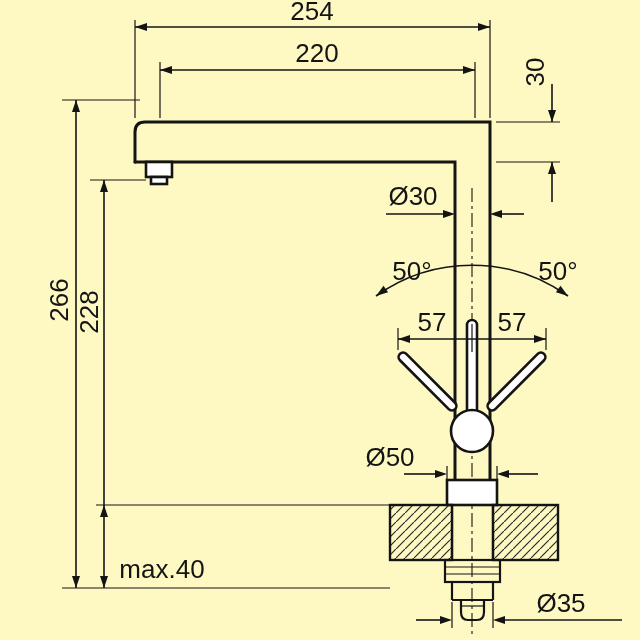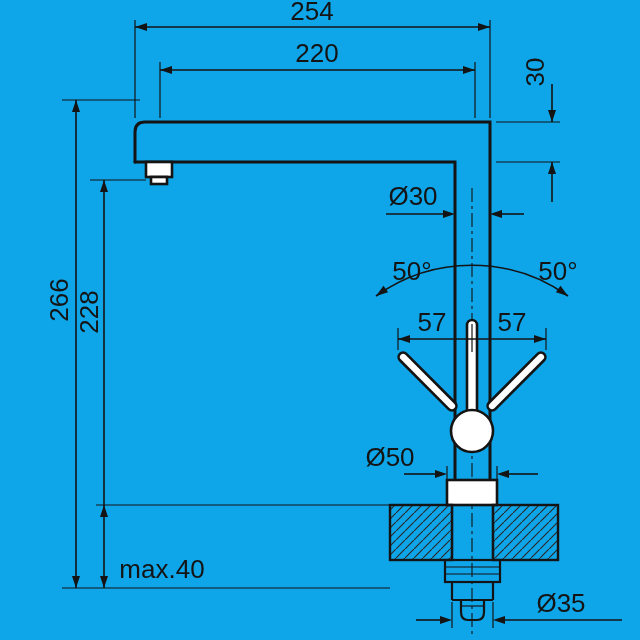--- a/index.html
+++ b/index.html
@@ -1,16 +1,16 @@
 <!DOCTYPE html>
 <html><head>
 <meta charset="utf-8">
 <style>
   html,body{margin:0;padding:0;background:#ffffff;}
-  .stage{width:640px;height:640px;background:#0ea5e9;position:relative;overflow:hidden;
+  .stage{width:640px;height:640px;background:#fef9c3;position:relative;overflow:hidden;
          font-family:"Liberation Sans", sans-serif;}
   svg{display:block;}
   .obj{stroke:#141414;stroke-width:3;fill:none;stroke-linecap:round;}
   .obj2{stroke:#141414;stroke-width:2.2;fill:none;}
   .objw{stroke:#141414;stroke-width:2.6;fill:#ffffff;}
   .dim{stroke:#141414;stroke-width:1.6;fill:none;}
   .ext{stroke:#141414;stroke-width:1.2;fill:none;}
   .thin{stroke:#141414;stroke-width:1.2;fill:none;}
   .ah{fill:#141414;stroke:none;}
   .cl{stroke:#141414;stroke-width:1.1;fill:none;stroke-dasharray:14 4 3 4;}

